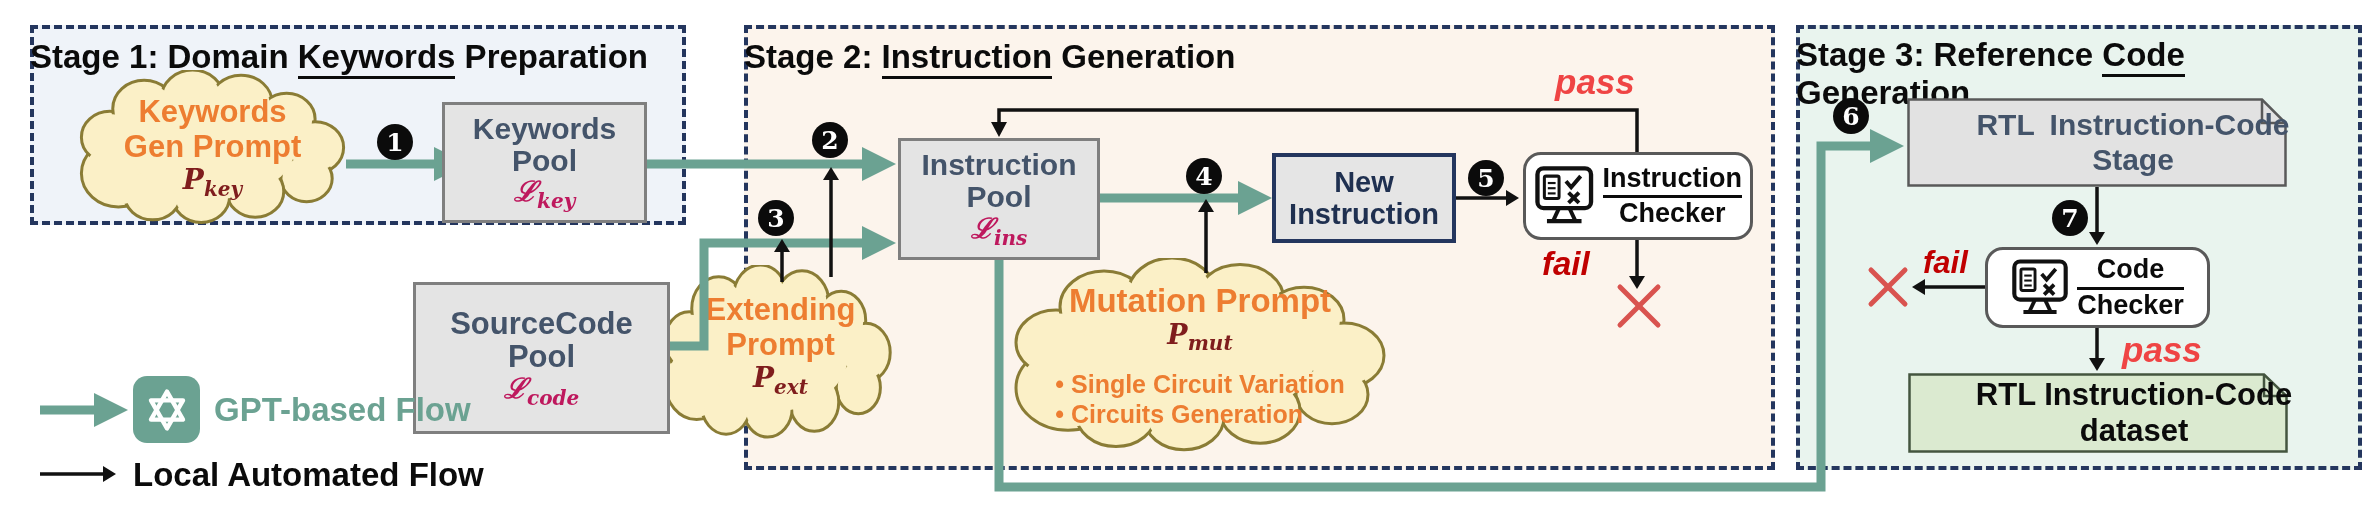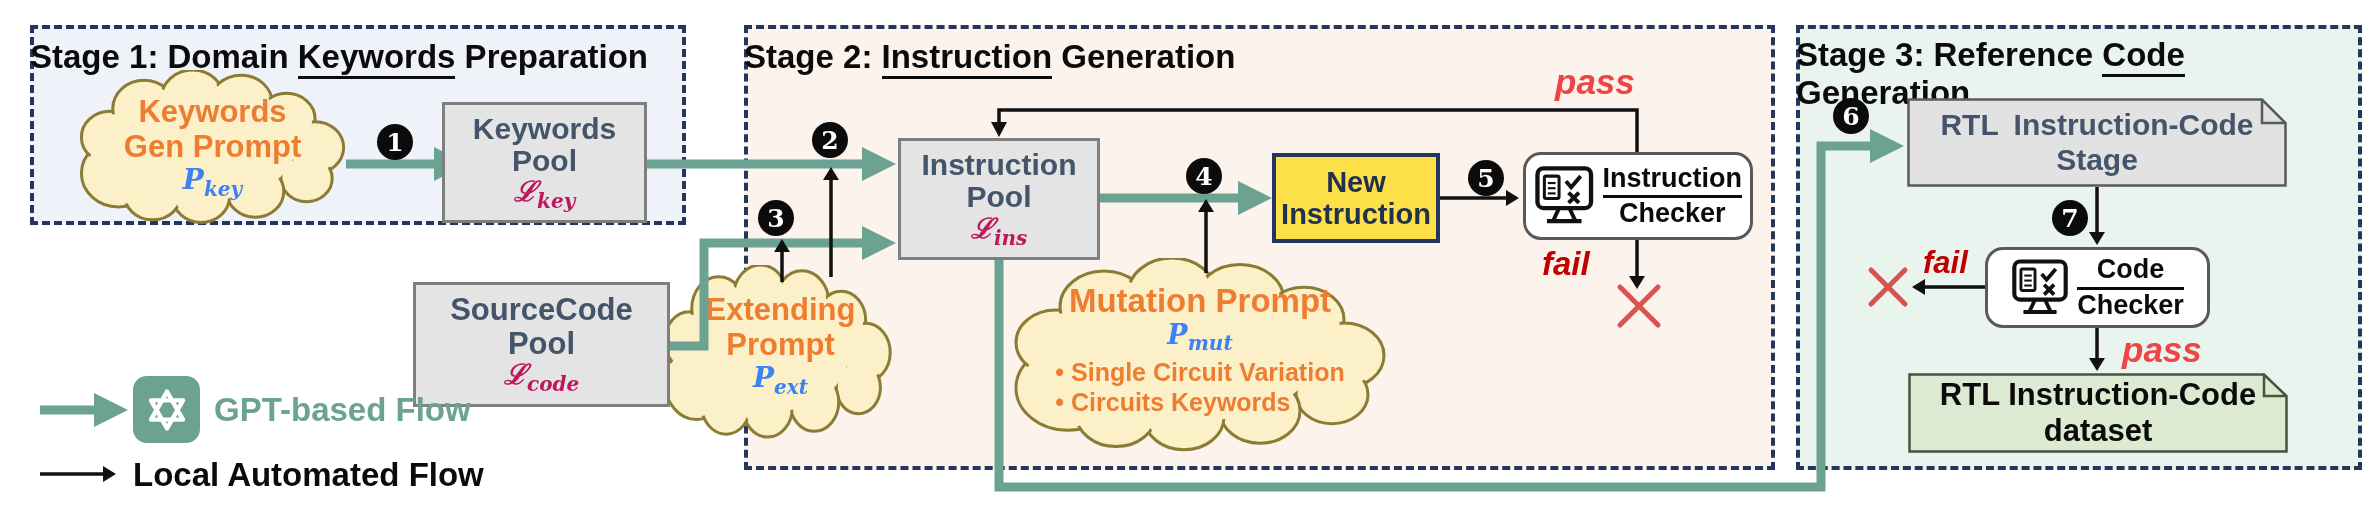--- a/index.html
+++ b/index.html
@@ -16,52 +16,52 @@
   #title1{left:30px;top:38px;width:656px;}
   #title2{left:744px;top:38px;width:1031px;}
   #title3{left:1796px;top:36px;width:566px;}
 
   .pool-box{position:absolute;background:#E4E4E4;border:3px solid #7F7F7F;box-sizing:border-box;
             display:flex;flex-direction:column;align-items:center;justify-content:center;
             font-weight:bold;color:#44546A;line-height:1.08;text-align:center;}
   .pool-box .math{color:#be185d;}
   #kw-pool{left:442px;top:102px;width:205px;height:121px;font-size:30px;}
   #ins-pool{left:898px;top:138px;width:202px;height:122px;font-size:30px;}
-  #src-pool{left:413px;top:282px;width:257px;height:125px;font-size:31px;}
-
-  #new-ins{left:1272px;top:153px;width:168px;height:90px;position:absolute;background:#fde047;
+  #src-pool{left:413px;top:282px;width:257px;height:152px;font-size:31px;}
+
+  #new-ins{left:1272px;top:153px;width:184px;height:90px;position:absolute;background:#e5e5e5;
            border:4px solid #24365E;box-sizing:border-box;display:flex;flex-direction:column;
            align-items:center;justify-content:center;font-weight:bold;font-size:29px;color:#1F3050;line-height:1.12;}
 
   .math{font-family:"DejaVu Serif", serif;font-style:italic;font-weight:bold;font-size:28px;}
   .math sub{font-size:20px;}
 
   .checker{position:absolute;background:#ffffff;border:3px solid #595959;border-radius:18px;
            box-sizing:border-box;display:flex;align-items:center;justify-content:center;gap:8px;padding:4px 8px;}
   .checker .ctext{font-weight:bold;font-size:27px;color:#0b0b0b;text-align:center;line-height:1.15;}
   .checker .ctext .u{border-bottom:3px solid #0b0b0b;padding-bottom:1px;}
   #ins-checker{left:1523px;top:152px;width:230px;height:88px;}
   #code-checker{left:1985px;top:247px;width:225px;height:81px;}
 
   .notch-box{position:absolute;}
   .notch-box .ntext{position:absolute;left:0;top:0;width:100%;height:100%;display:flex;flex-direction:column;
-                    align-items:center;justify-content:center;font-weight:bold;text-align:center;line-height:1.15;}
+                    align-items:center;justify-content:center;font-weight:bold;text-align:center;line-height:1.15;padding-left:36px;}
   #pairs-box{left:1907px;top:98px;width:380px;height:89px;}
   #pairs-box .ntext{color:#44546A;font-size:30px;word-spacing:7px;}
   #dataset-box{left:1908px;top:373px;width:380px;height:80px;}
   #dataset-box .ntext{color:#0b0b0b;font-size:31px;}
 
   .cloud{position:absolute;}
   .cloud-text{position:absolute;display:flex;flex-direction:column;align-items:center;justify-content:center;
               text-align:center;color:#ED7D31;font-weight:bold;line-height:1.12;}
-  .cloud-text .math{color:#3b82f6;}
+  .cloud-text .math{color:#7f1d1d;}
   #kw-cloud-text{left:95px;top:95px;width:235px;font-size:31px;}
   #ext-cloud-text{left:678px;top:293px;width:205px;font-size:31px;justify-content:space-between;}
   #mut-cloud-text{left:1025px;top:283px;width:350px;font-size:33px;}
-  #mut-cloud-text .bullets{font-size:25px;text-align:left;line-height:1.2;margin-top:2px;}
+  #mut-cloud-text .bullets{font-size:25px;text-align:left;line-height:1.2;margin-top:14px;}
 
   .badge{position:absolute;width:36px;height:36px;background:#0b0b0b;border-radius:50%;
          color:#ffffff;display:flex;align-items:center;justify-content:center;
          font-family:"DejaVu Serif", serif;font-weight:bold;font-size:25px;}
   .passfail{position:absolute;font-weight:bold;font-style:italic;font-size:35px;}
   .pass{color:#ef4444;}
   .fail{color:#C00000;}
 
   #legend-gpt-icon{position:absolute;left:133px;top:376px;width:67px;height:67px;background:#6BA292;border-radius:14px;
                    display:flex;align-items:center;justify-content:center;}
@@ -157,21 +157,21 @@
   </div>
 
   <svg class="cloud z3" style="left:1000px;top:258px;" width="400" height="195" viewBox="0 0 200 120" preserveAspectRatio="none">
       <use href="#cloudShape"></use>
     </svg>
   <div class="cloud-text z4" id="mut-cloud-text">
     <div>Mutation Prompt</div>
     <div class="math" style="font-size:27px"><span>P</span><sub>mut</sub></div>
     <div class="bullets">
       <div>•   Single Circuit Variation</div>
-      <div>•   Circuits Keywords</div>
+      <div>•   Circuits Generation</div>
     </div>
   </div>
 
   <svg id="connectors" width="2367" height="514">
 
     <g stroke="#6BA292" stroke-width="9" fill="none">
       <path d="M346,164 H434"></path>
       <path d="M647,164 H862"></path>
       <path d="M670,346 H704 V243 H862"></path>
       <path d="M1100,198 H1238"></path>

